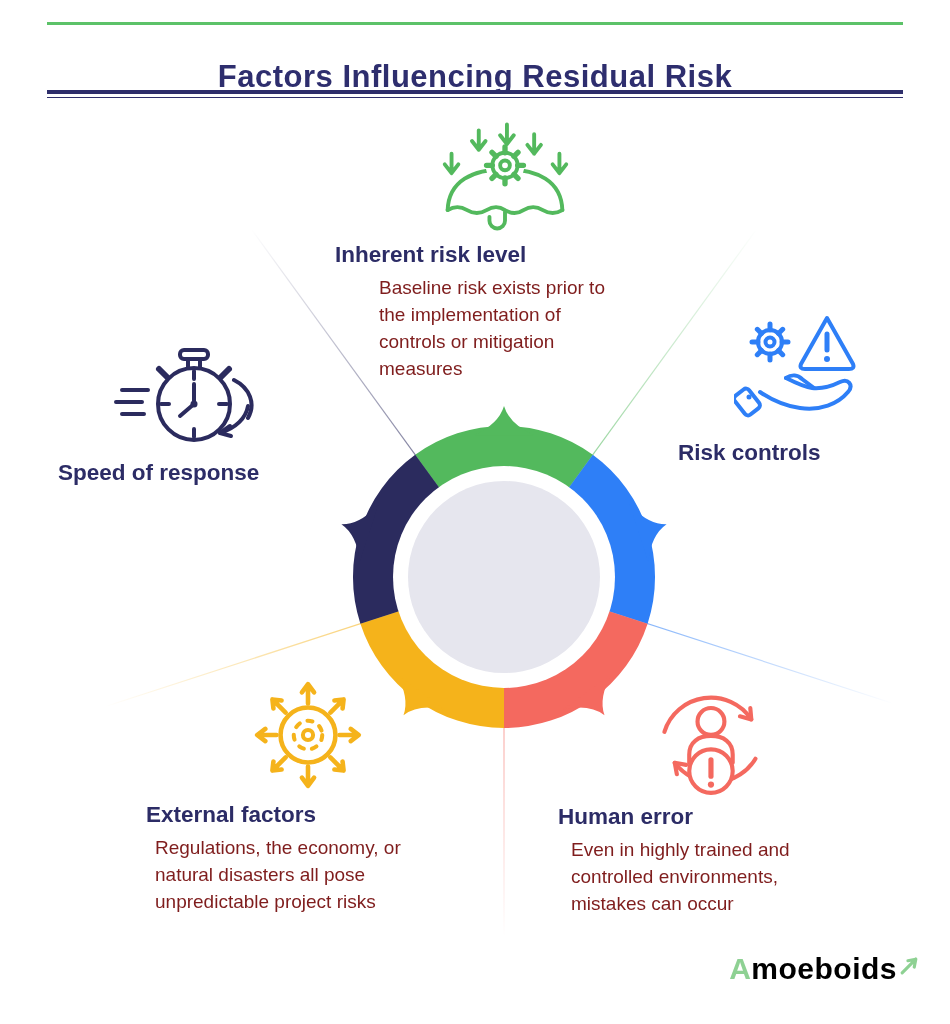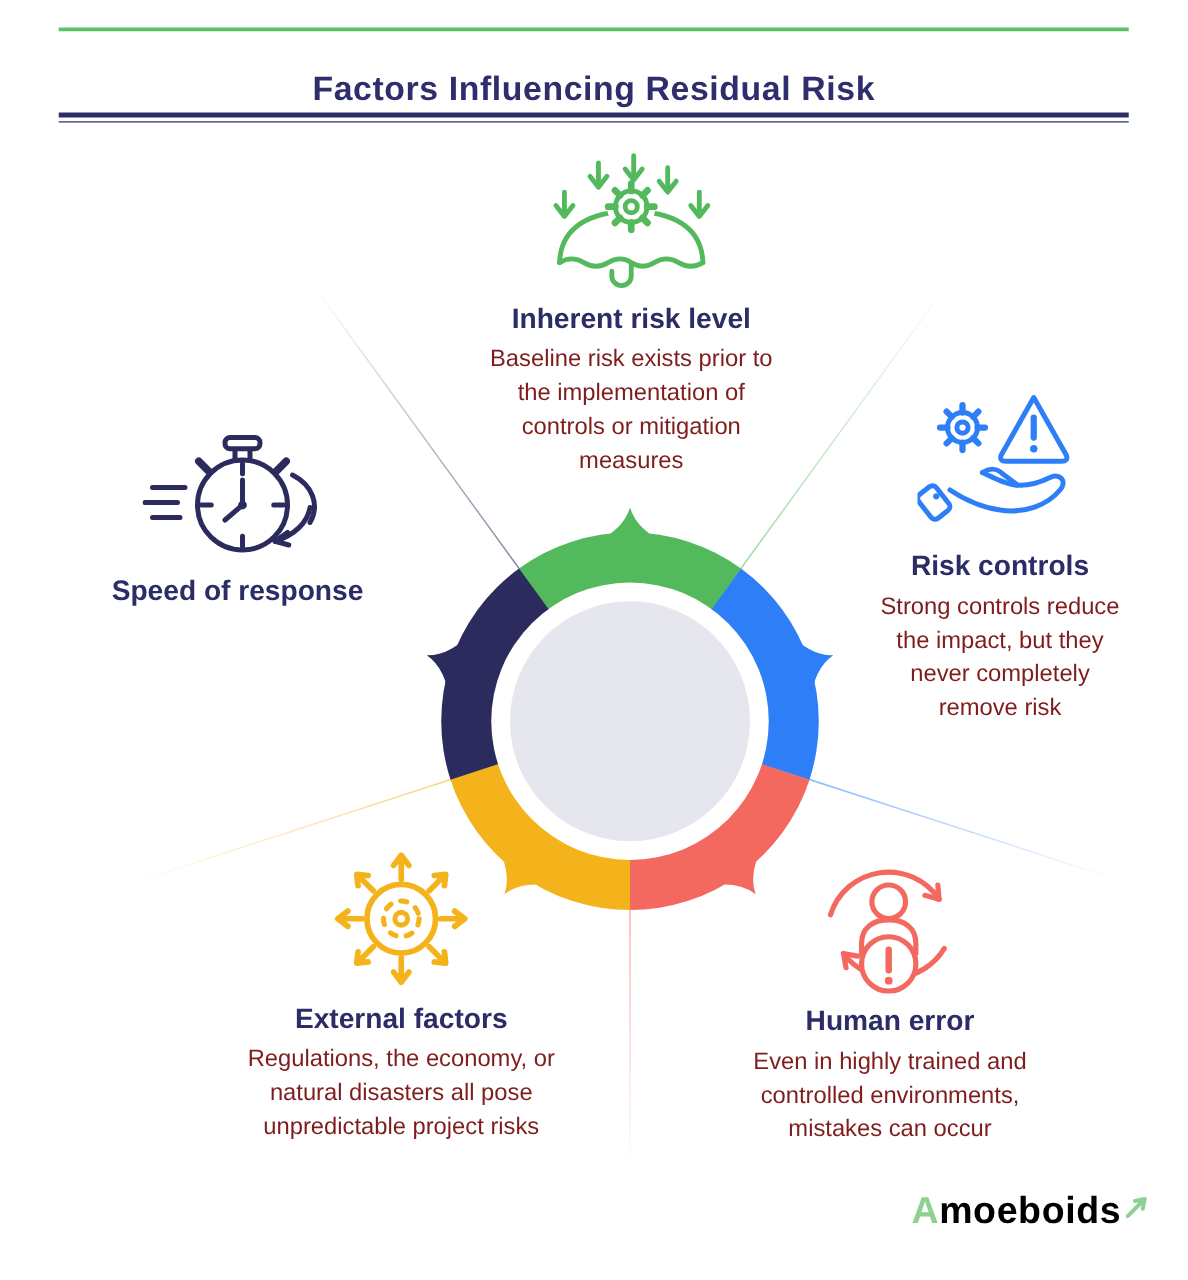--- a/index.html
+++ b/index.html
@@ -2,40 +2,40 @@
 <html><head>
 <meta charset="utf-8">
 <style>
   html,body{margin:0;padding:0;background:#ffffff;}
   .page{position:relative;width:950px;height:1024px;background:#ffffff;overflow:hidden;
         font-family:"Liberation Sans",sans-serif;color:#2d2d66;}
 
   
   .rule-top{position:absolute;left:47px;right:47px;top:22px;height:3px;background:#5cc268;}
   .title{position:absolute;left:0;right:0;top:38px;text-align:center;
-         font-size:27px;font-weight:700;letter-spacing:0.5px;color:#2e2e6e;}
+         font-size:31px;font-weight:700;letter-spacing:0.5px;color:#2e2e6e;}
   .rule-double{position:absolute;left:47px;right:47px;top:90px;height:3px;
                border-top:4.5px solid #2e2e6b;border-bottom:1.8px solid #2e2e6b;}
 
   
   .wheel-layer{position:absolute;left:0;top:0;width:950px;height:1024px;pointer-events:none;}
 
   
-  .factor{position:absolute;text-align:center;}
+  .factor{position:absolute;}
   .factor .icon{display:block;margin:0 auto;}
   .factor h2{margin:6px 0 0 0;font-size:22.5px;font-weight:700;color:#2c2c66;}
   .factor p{margin:7px auto 0 auto;font-size:19px;line-height:1.42;color:#7f1d1d;}
 
   .f-inherent{left:335px;top:118px;width:340px;}
   .f-inherent p{width:252px;}
   .f-controls{left:678px;top:312px;width:244px;}
   .f-controls p{width:204px;}
   .f-human{left:558px;top:678px;width:308px;}
   .f-human p{width:282px;}
-  .f-external{left:159px;top:674px;width:324px;}
+  .f-external{left:146px;top:674px;width:324px;}
   .f-external p{width:306px;}
   .f-speed{left:58px;top:340px;width:264px;}
   .f-speed p{width:206px;}
 
   
   .logo{position:absolute;right:30px;top:952px;display:flex;align-items:center;
         font-size:30px;font-weight:700;letter-spacing:0.5px;}
   .logo .a{color:#8ed193;}
   .logo .rest{color:#000000;}
   .logo svg{margin-left:2px;margin-top:-8px;}
@@ -119,21 +119,20 @@
       <circle cx="36" cy="30" r="4.5"></circle>
       <path d="M93 6 L119 52 Q121 57 115 57 L71 57 Q65 57 67 52 Z"></path>
       <path stroke-width="5" d="M93 22 V38"></path>
       <circle cx="93" cy="47" r="3" fill="currentColor" stroke="none"></circle>
       <rect x="4" y="78" width="18" height="24" rx="4" transform="rotate(-38 13 90)"></rect>
       <circle cx="15" cy="85" r="2.5" fill="currentColor" stroke="none"></circle>
       <path d="M26 80 C38 88 52 94 66 96 C86 99 104 92 114 80 C120 73 114 66 106 70 C96 75 88 77 78 76 C70 75 60 70 52 66"></path>
       <path d="M52 66 C58 62 64 63 68 67 L80 76"></path>
     </svg>
     <h2>Risk controls</h2>
-    <p>Strong controls reduce the impact, but they never completely remove risk</p>
   </div>
 
   <div class="factor f-human">
     <svg class="icon" width="126" height="120" viewBox="0 0 120 116" fill="none" stroke="currentColor" stroke-width="4" stroke-linecap="round" stroke-linejoin="round" style="color: rgb(244, 105, 95);">
       <path d="M14 52 A47 47 0 0 1 98 40"></path>
       <path d="M98 40 l-1 -11 M98 40 l-11 -3"></path>
       <path d="M102 78 A47 47 0 0 1 24 82"></path>
       <path d="M24 82 l2 11 M24 82 l11 2"></path>
       <circle cx="59" cy="42" r="13"></circle>
       <path d="M38 82 V74 C38 62 47 56 59 56 C71 56 80 62 80 74 V82"></path>

